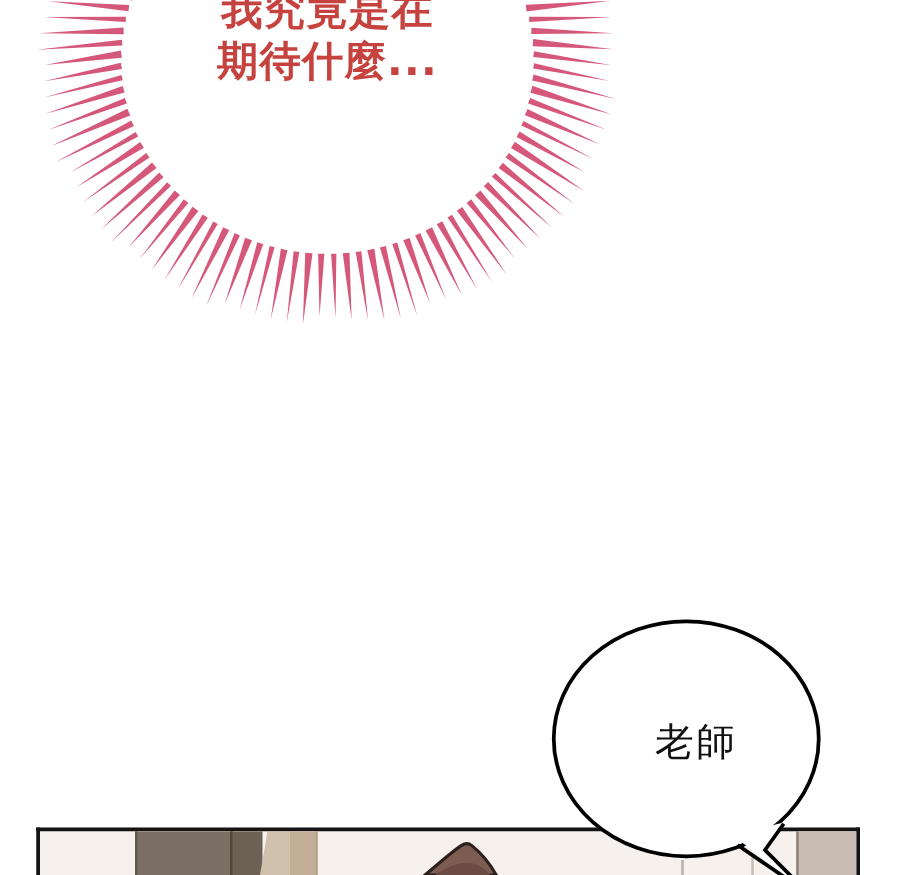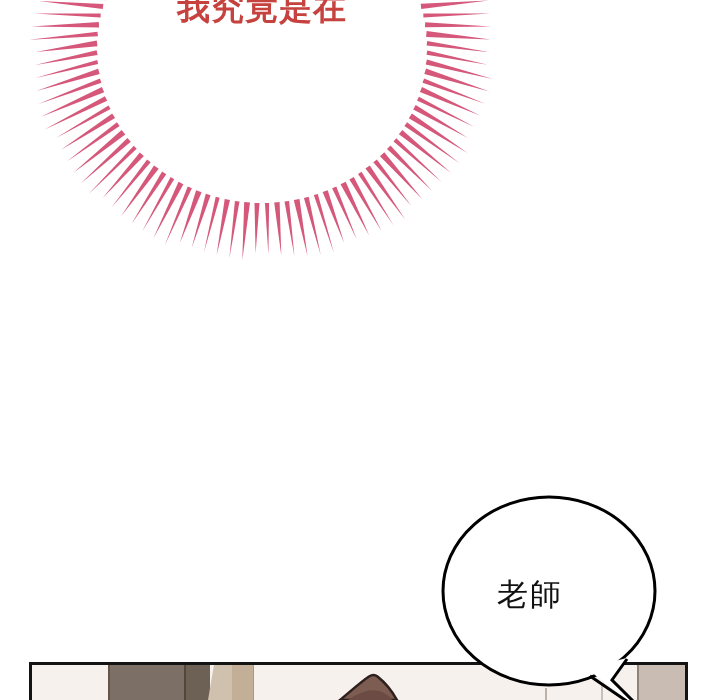--- a/index.html
+++ b/index.html
@@ -18,21 +18,21 @@
   .blk-cabinet-face{left:152px;width:24px;background:#6d6156;border-left:2px solid #544737;}
   .blk-trim1{left:176px;width:24px;background:#cfc1ad;
       clip-path:polygon(25% 0,100% 0,100% 100%,0 100%);}
   .blk-trim2{left:200px;width:21px;background:#c3ae97;border-right:1px solid #ab977f;}
   .wall-line-a{left:513px;width:2px;top:23px;background:#bbb0a7;}
   .wall-line-b{left:569px;width:2px;top:19px;background:#cabfb7;}
   .blk-door{left:605px;width:48px;background:#c9bcb3;border-left:2px solid #8e8279;}
   .head-svg{left:300px;width:80px;height:35px;top:auto;bottom:0;}
   #fg-svg{position:absolute;left:0;top:0;z-index:4;pointer-events:none;}
   .bubble-text{position:absolute;left:497px;top:577px;width:120px;z-index:5;
-      text-align:left;font-size:31px;line-height:34px;color:#111;
+      text-align:center;font-size:31px;line-height:34px;color:#111;
       letter-spacing:2px;white-space:nowrap;}
 </style>
 </head>
 <body>
 
 <svg id="burst-svg" width="720" height="700" viewBox="0 0 720 700">
     <polygon points="426.5,54.7 427.3,50.6 487.7,64.7" fill="#d5587b"></polygon>
     <polygon points="425.7,64.4 426.9,59.6 492.9,79.1" fill="#d5587b"></polygon>
     <polygon points="424.3,74.1 426.0,68.6 489.4,91.6" fill="#d5587b"></polygon>
     <polygon points="422.5,82.7 424.1,78.4 485.2,103.7" fill="#d5587b"></polygon>
@@ -93,20 +93,21 @@
     <polygon points="418.3,-0.3 417.6,-4.8 486.0,-12.4" fill="#d5587b"></polygon>
     <polygon points="421.2,9.1 420.7,3.7 488.4,0.6" fill="#d5587b"></polygon>
     <polygon points="423.4,17.6 423.3,13.4 490.0,13.6" fill="#d5587b"></polygon>
     <polygon points="425.0,27.2 425.2,22.2 490.7,26.6" fill="#d5587b"></polygon>
     <polygon points="426.1,36.9 426.6,31.1 490.5,39.4" fill="#d5587b"></polygon>
     <polygon points="426.6,45.6 427.2,41.0 489.5,52.2" fill="#d5587b"></polygon>
   </svg>
 
 <div class="burst-text" style="color: rgb(197, 66, 62);">
   <div>我究竟是在</div>
+  <div>期待什麼...</div>
 </div>
 
 <div class="panel">
   <div class="blk-cabinet"></div>
   <div class="blk-cabinet-face"></div>
   <div class="blk-trim1"></div>
   <div class="blk-trim2"></div>
   <div class="wall-line-a"></div>
   <div class="wall-line-b"></div>
   <div class="blk-door">

